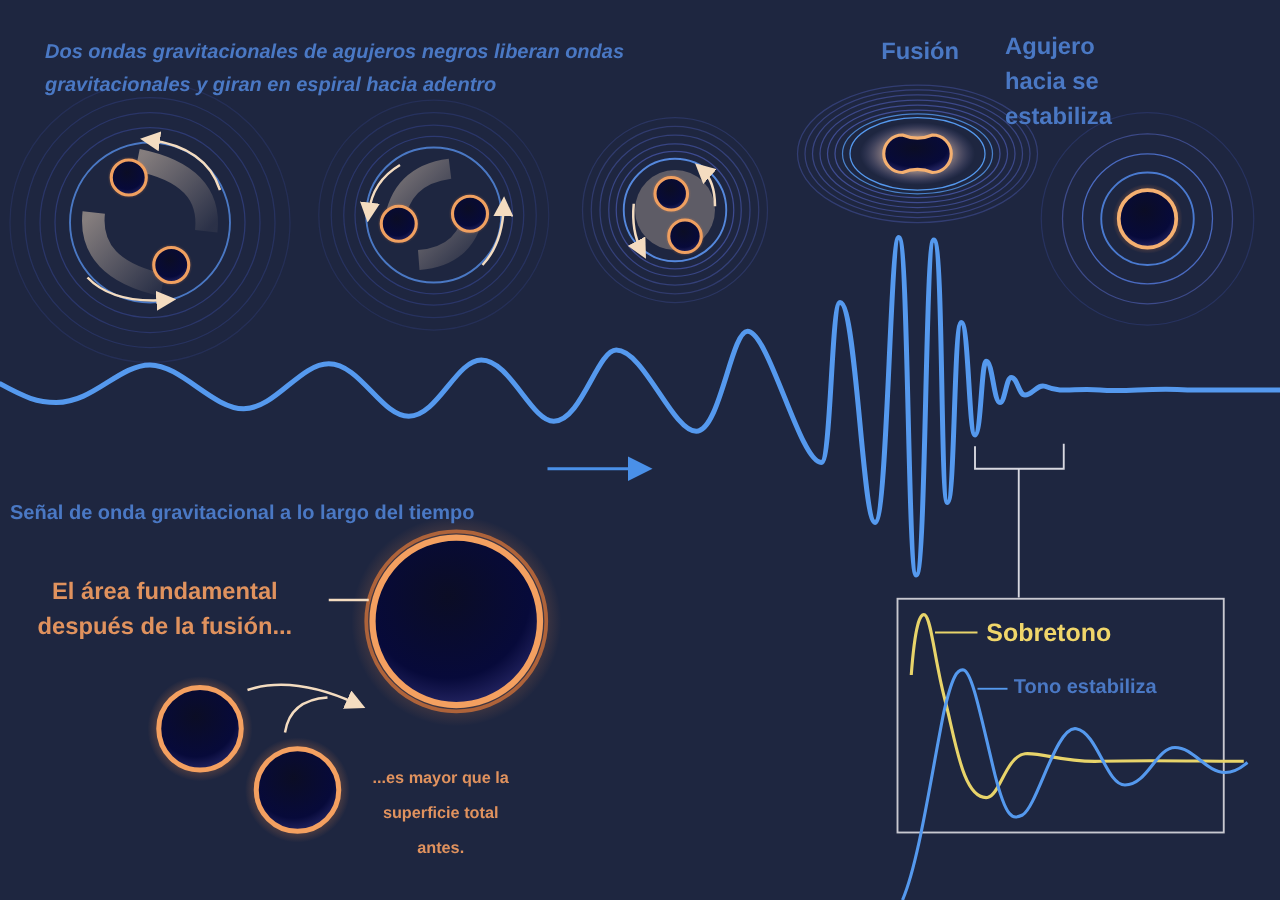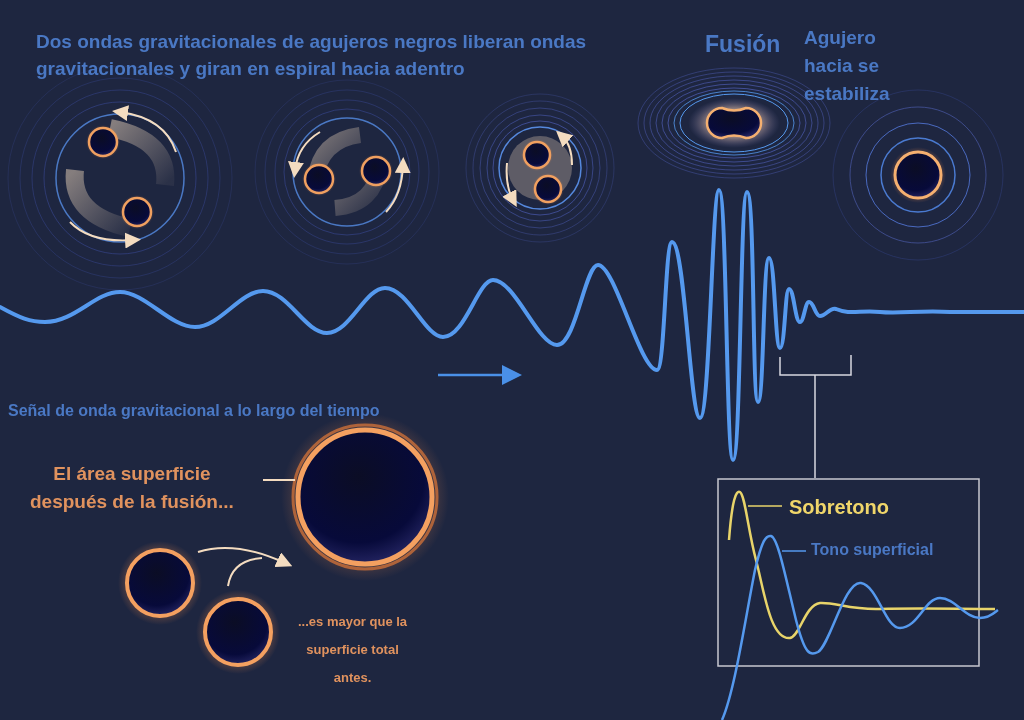--- a/index.html
+++ b/index.html
@@ -1,22 +1,22 @@
 <!DOCTYPE html>
 <html><head>
 <meta charset="utf-8">
 <style>
   html, body { margin:0; padding:0; }
   body { width:1024px; height:720px; background:#1e2640; overflow:hidden; position:relative;
          font-family:"Liberation Sans", sans-serif; }
   .lbl { position:absolute; font-weight:bold; white-space:nowrap; }
   .blue-lbl { color:#4a78c4; }
   .orange-lbl { color:#e0925e; text-align:center; }
-  #title { left:36px; top:28px; font-size:19px; line-height:27px; font-weight:bold; }
-  #fusion { left:705px; top:31px; font-size:23px; }
+  #title { left:36px; top:28px; font-size:16px; line-height:27px; font-weight:bold;font-style:italic; }
+  #fusion { left:705px; top:31px; font-size:19px; }
   #settle { left:804px; top:24px; font-size:19px; line-height:28px; }
   #signal { left:8px; top:362px; font-size:16px;margin-top:40px; }
   #area1 { left:30px; top:460px; font-size:19px; line-height:28px; }
   #area2 { left:298px; top:608px; font-size:13px; line-height:28px; }
   #over { left:789px; top:496px; font-size:20px; color:#f0d66a; }
   #fund { left:811px; top:541px; font-size:16px; color:#4a78c4; }
   svg#art { position:absolute; left:0; top:0; }
 </style>
 </head>
 <body>
@@ -168,24 +168,24 @@
 
 <div id="settle" class="lbl blue-lbl">
   <div>Agujero</div>
   <div>hacia se</div>
   <div>estabiliza</div>
 </div>
 
 <div id="signal" class="lbl blue-lbl">Señal de onda gravitacional a lo largo del tiempo</div>
 
 <div id="area1" class="lbl orange-lbl">
-  <div>El área superficie</div>
+  <div>El área fundamental</div>
   <div>después de la fusión...</div>
 </div>
 
 <div id="area2" class="lbl orange-lbl">
   <div>...es mayor que la</div>
   <div>superficie total</div>
   <div>antes.</div>
 </div>
 
 <div id="over" class="lbl">Sobretono</div>
-<div id="fund" class="lbl">Tono superficial</div>
+<div id="fund" class="lbl">Tono estabiliza</div>
 
 </body></html>

